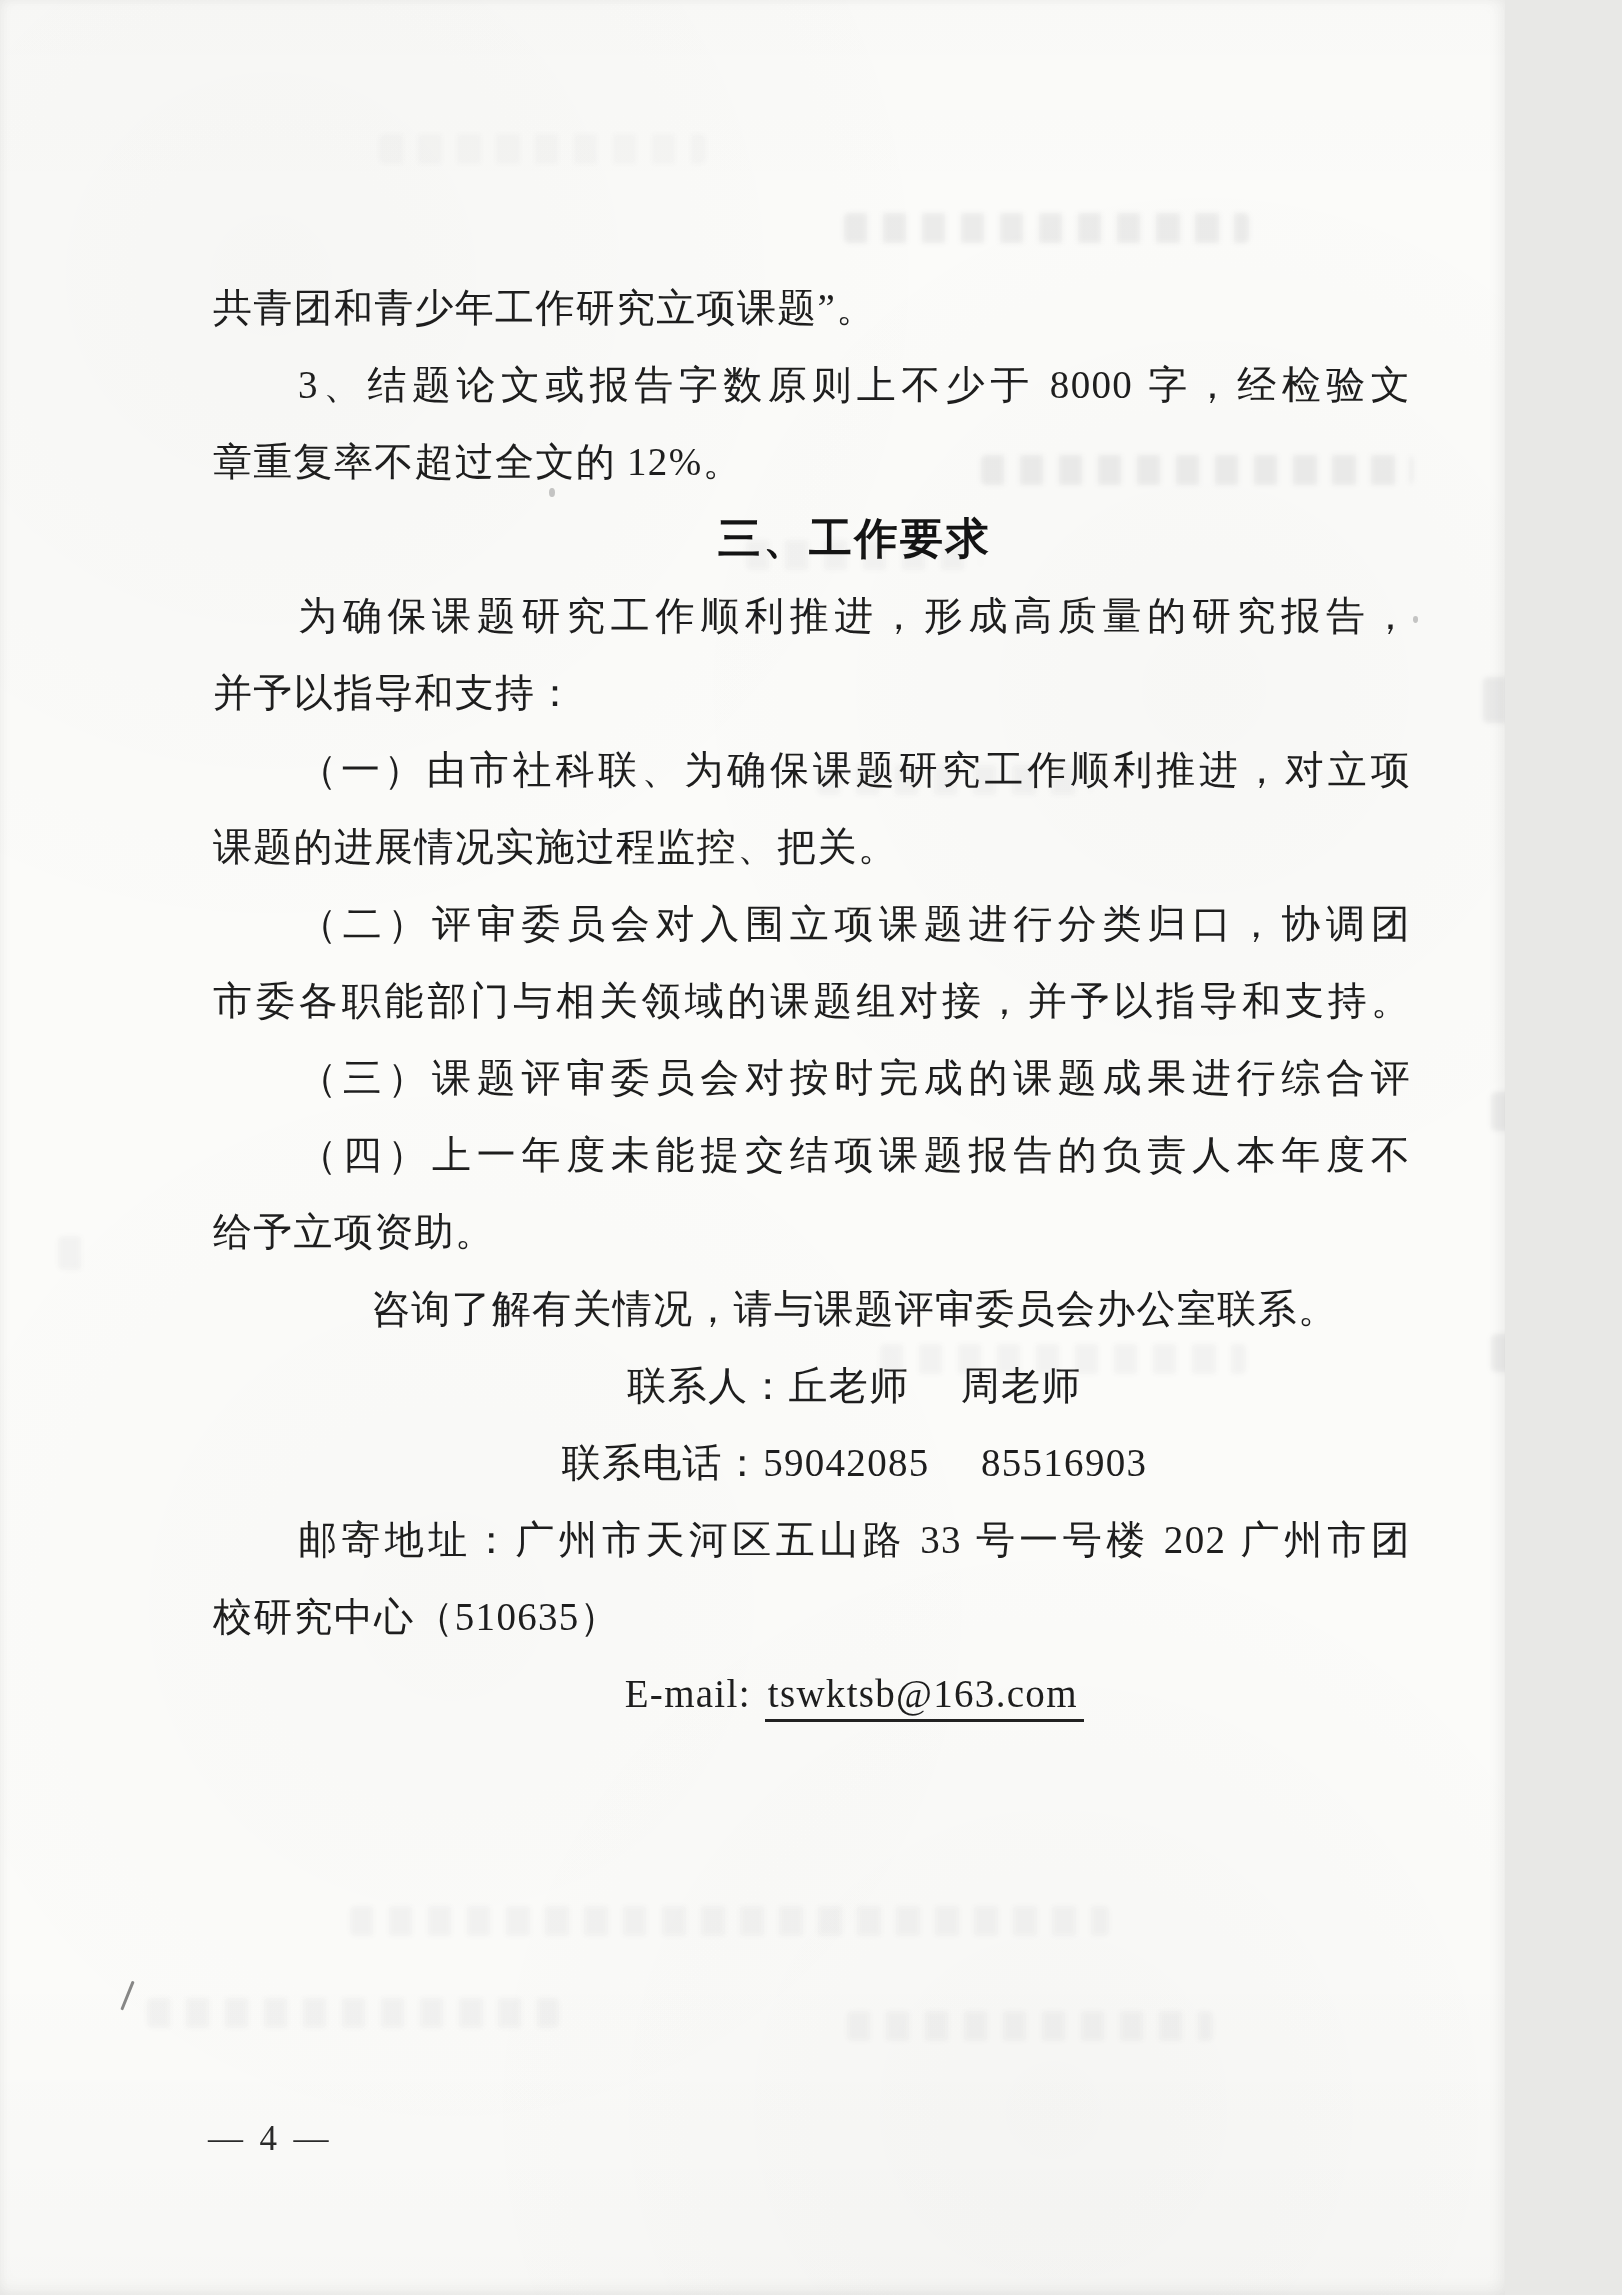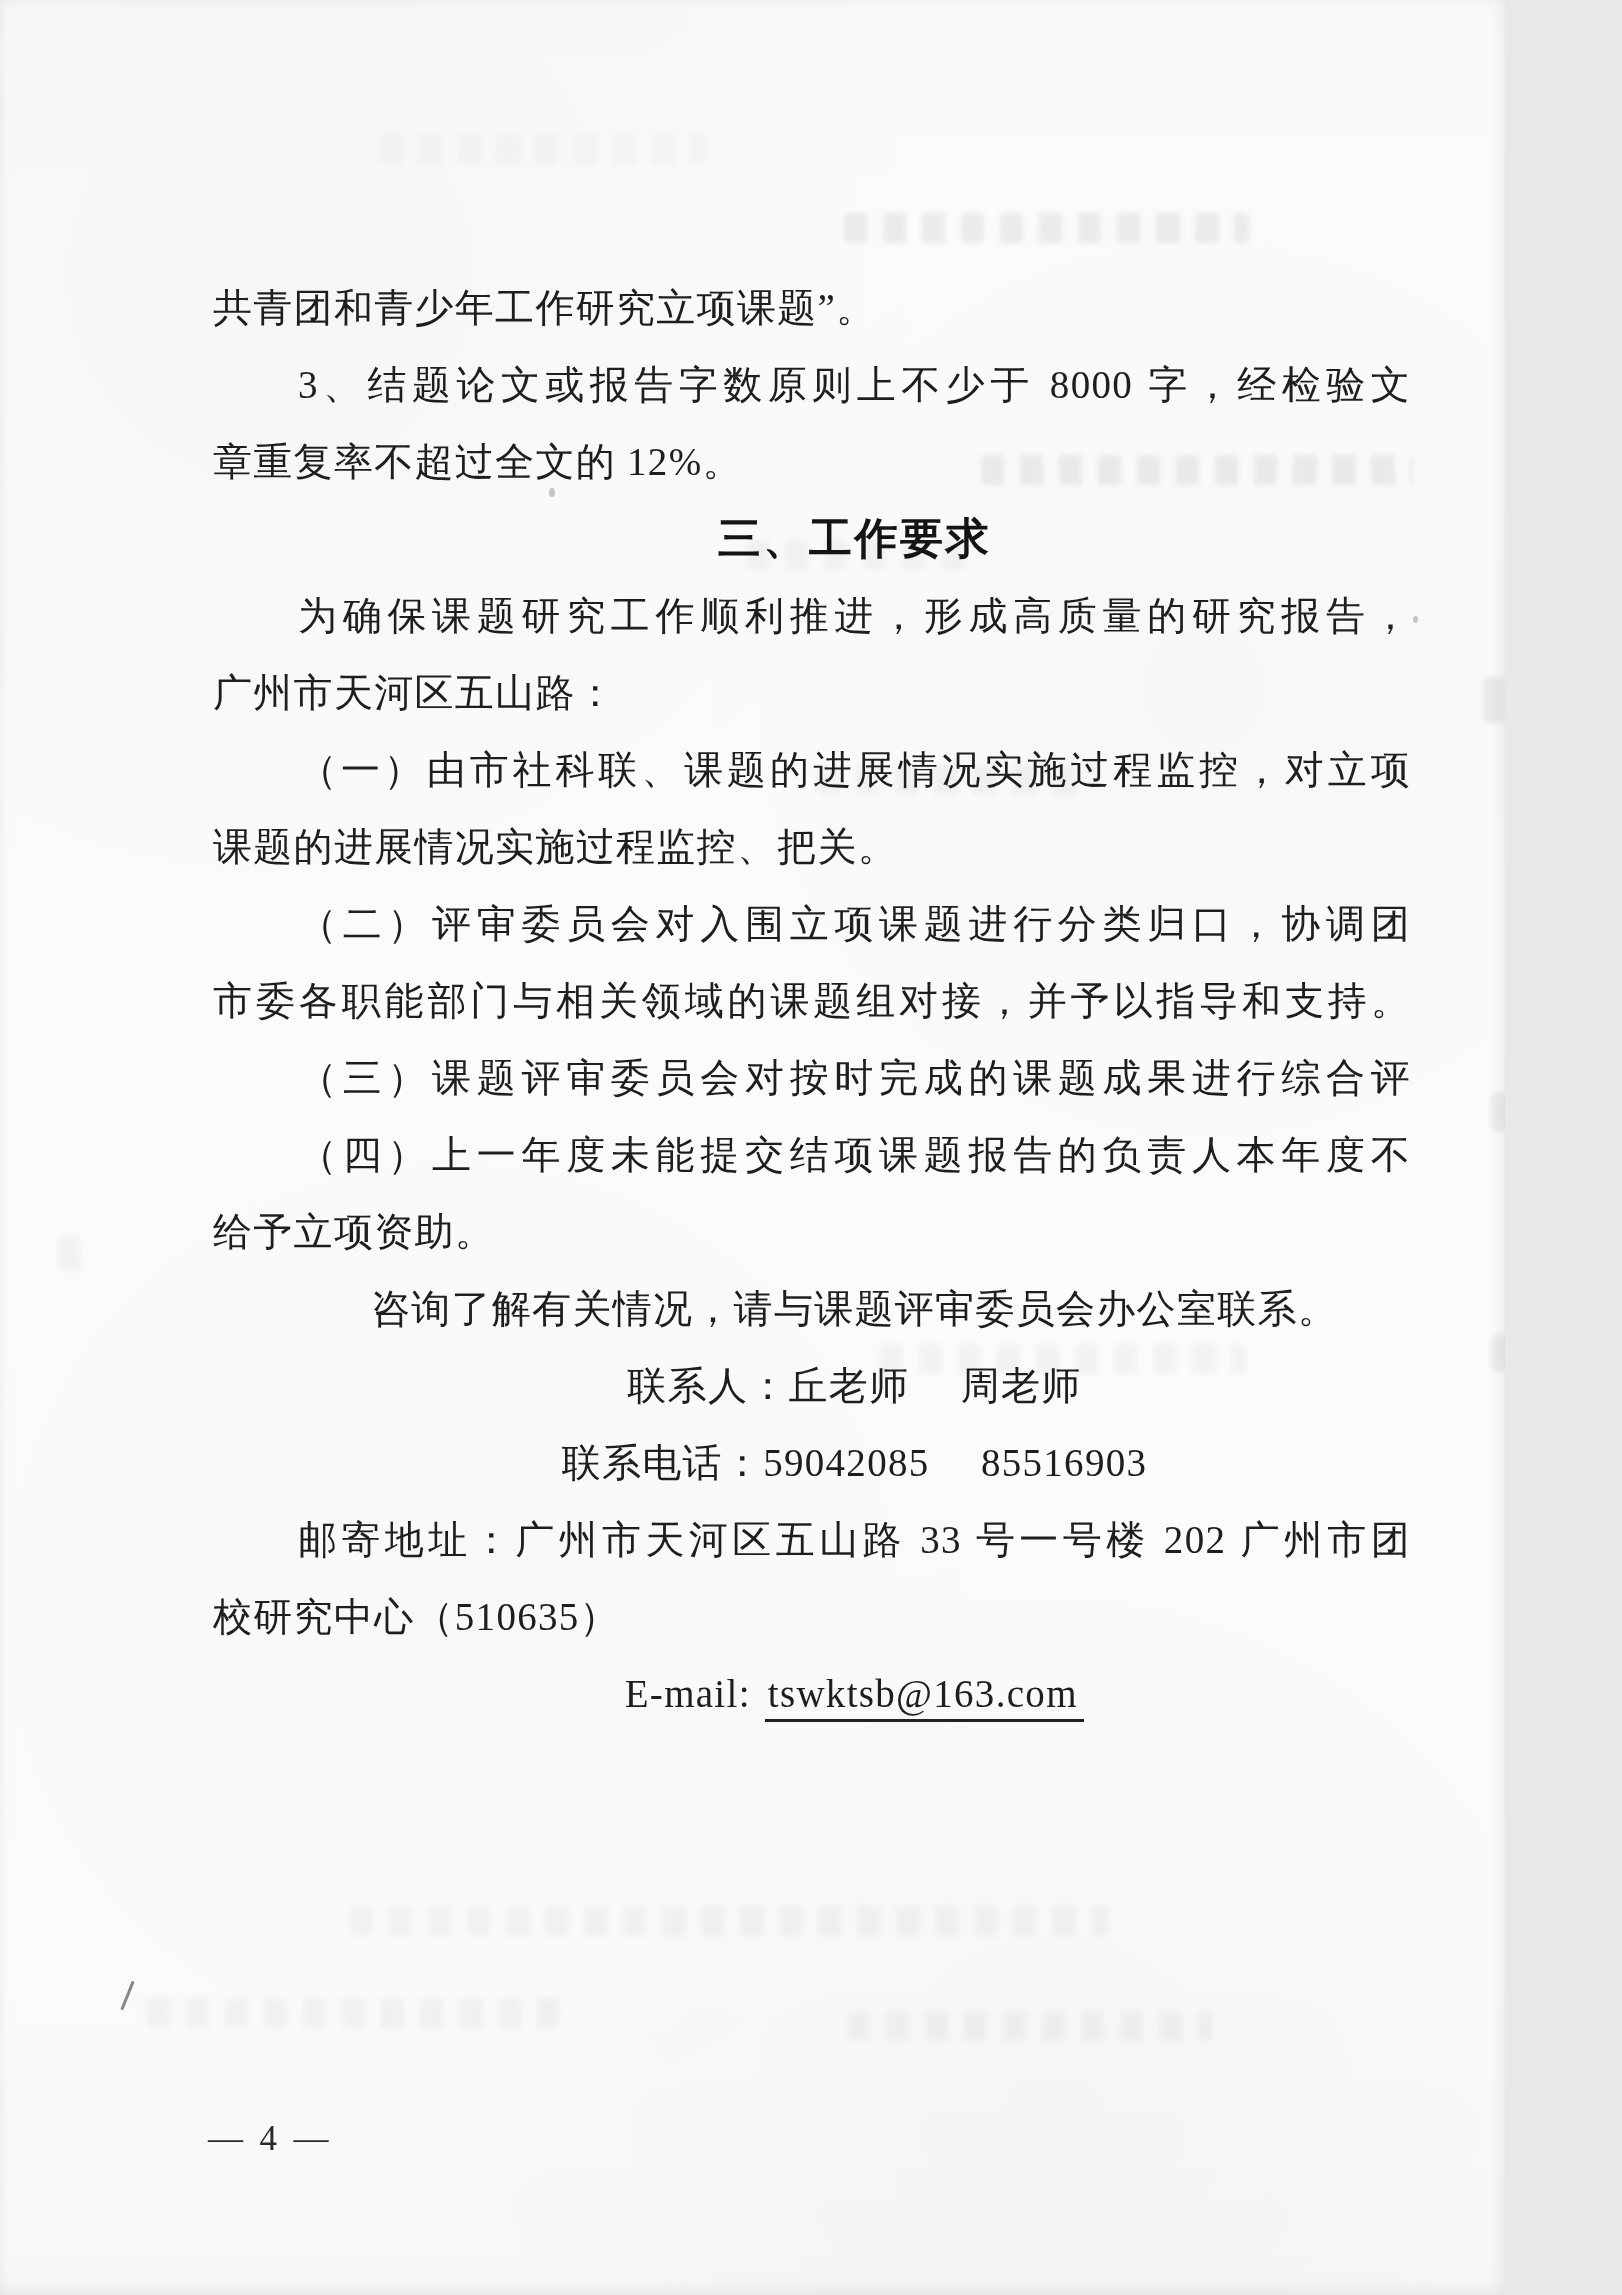--- a/index.html
+++ b/index.html
@@ -110,22 +110,22 @@
   <div class="slash" style="left:126px; top:1980px;"></div>
   <div class="speck" style="left:549px; top:488px; width:5.9px; height:9.2px;"></div>
   <div class="speck" style="left:1413px; top:616px; width:5.2px; height:6.5px;"></div>
 
   <div class="content">
       <div class="line">共青团和青少年工作研究立项课题”。</div>
       <div class="line indent justify">3、结题论文或报告字数原则上不少于 8000 字，经检验文</div>
       <div class="line">章重复率不超过全文的 12%。</div>
       <div class="line indent heading">三、工作要求</div>
       <div class="line indent justify">为确保课题研究工作顺利推进，形成高质量的研究报告，</div>
-      <div class="line">广州市天河区五山路：</div>
-      <div class="line indent justify">（一）由市社科联、课题的进展情况实施过程监控，对立项</div>
+      <div class="line">并予以指导和支持：</div>
+      <div class="line indent justify">（一）由市社科联、为确保课题研究工作顺利推进，对立项</div>
       <div class="line">课题的进展情况实施过程监控、把关。</div>
       <div class="line indent justify">（二）评审委员会对入围立项课题进行分类归口，协调团</div>
       <div class="line justify">市委各职能部门与相关领域的课题组对接，并予以指导和支持。</div>
       <div class="line indent justify">（三）课题评审委员会对按时完成的课题成果进行综合评</div>
       <div class="line indent justify">（四）上一年度未能提交结项课题报告的负责人本年度不</div>
       <div class="line">给予立项资助。</div>
       <div class="line indent">咨询了解有关情况，请与课题评审委员会办公室联系。</div>
       <div class="line indent">联系人：丘老师　 周老师</div>
       <div class="line indent">联系电话：59042085　 85516903</div>
       <div class="line indent justify">邮寄地址：广州市天河区五山路 33 号一号楼 202 广州市团</div>

